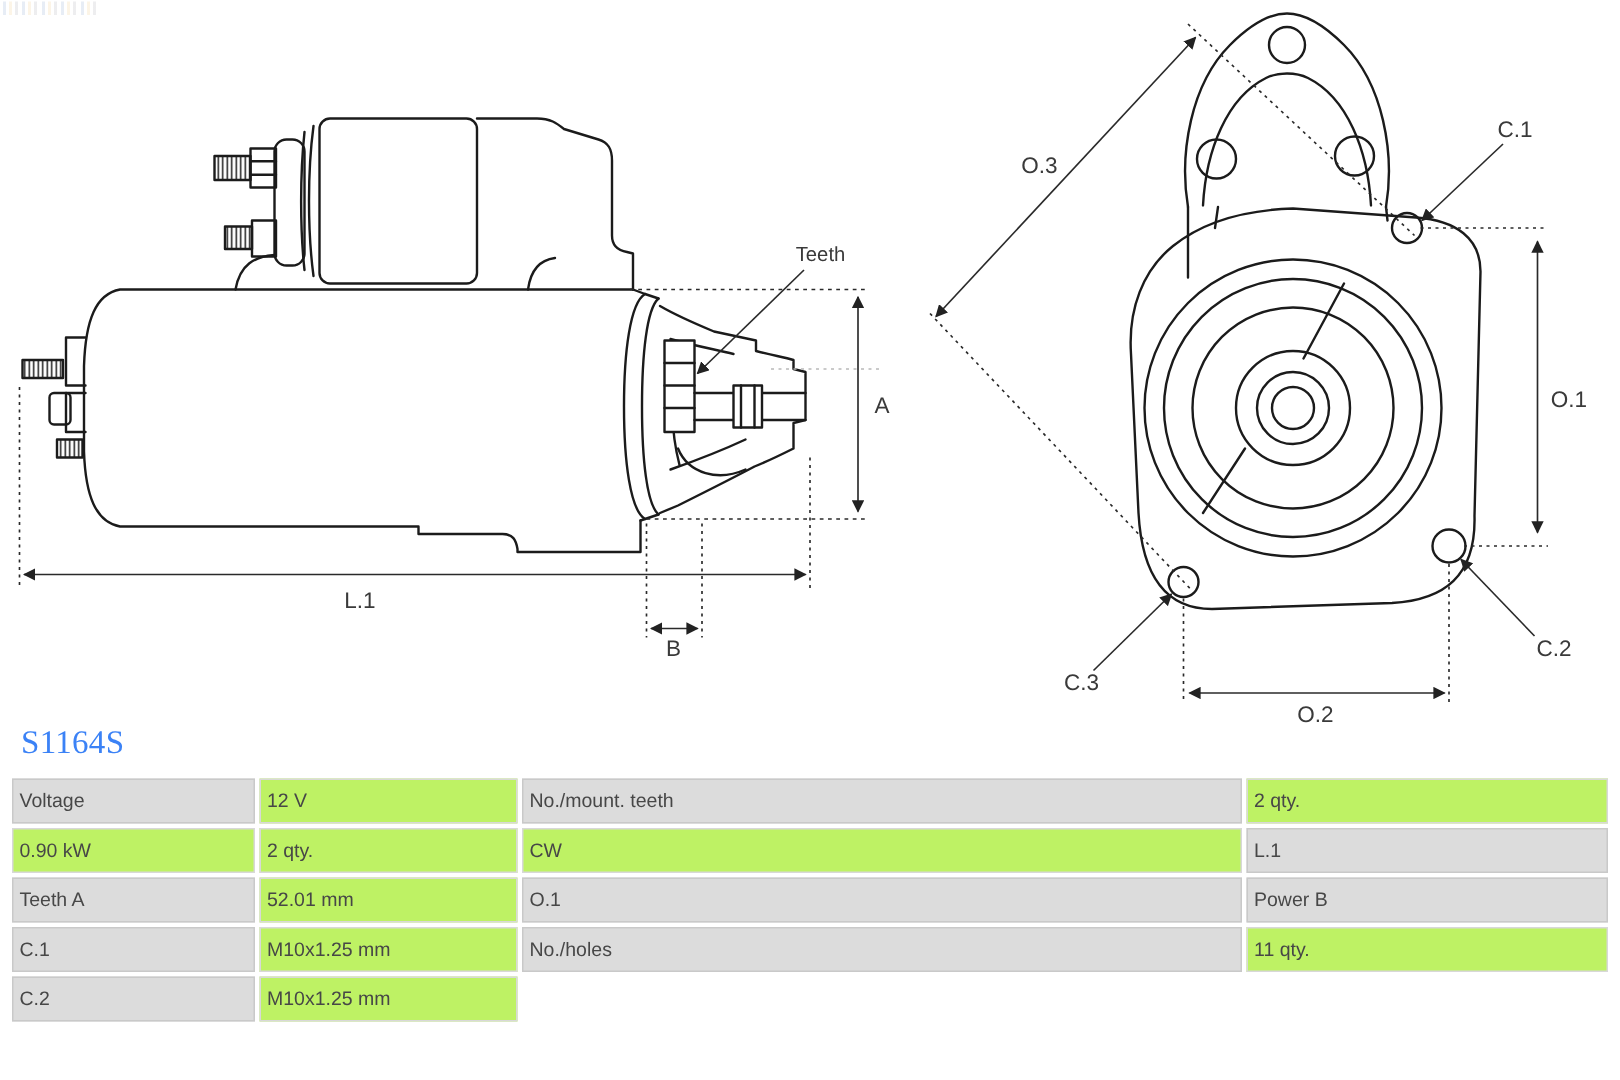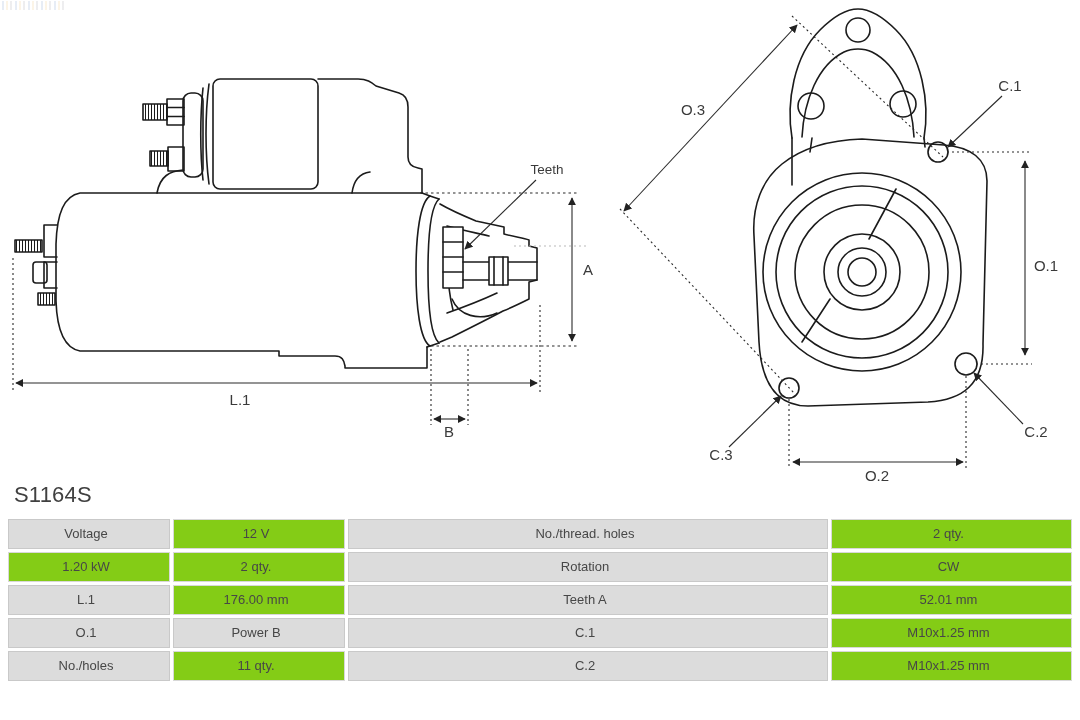--- a/index.html
+++ b/index.html
@@ -15,24 +15,24 @@
         rgba(150,150,160,.3) 8px 10px, rgba(255,255,255,0) 10px 13px);}
 
   .drawings{position:absolute;left:0;top:0;}
 
   .part-number{position:absolute;left:14px;top:482px;font-size:22px;line-height:26px;
     font-weight:500;letter-spacing:.2px;}
 
   .spec-table{position:absolute;left:8px;top:519px;display:grid;
     grid-template-columns:162px 172px 480px 241px;
     grid-auto-rows:30px;gap:3px;}
-  .cell{box-sizing:border-box;text-align:center;padding:0 10px 0 4px;
+  .cell{box-sizing:border-box;text-align:left;padding:0 10px 0 4px;
     font-size:13px;line-height:28px;color:#474747;white-space:nowrap;overflow:hidden;}
   .cell.label{background:#dcdcdc;border:1px solid #c9c9c9;}
-  .cell.value{background:#84cc16;border:1px solid #d8d8d8;}
+  .cell.value{background:#bef264;border:1px solid #d8d8d8;}
 
   svg text{font-family:"Liberation Sans","DejaVu Sans",sans-serif;fill:#3a3a3a;}
   .dimtxt{font-size:15px;}
   .teethtxt{font-size:13.5px;}
 </style>
 </head>
 <body>
 
 <div class="stage">
 
@@ -174,33 +174,31 @@
       <path d="M 729,447 L 781,396" marker-end="url(#arr)"></path>
     </g>
     <text class="dimtxt" x="693" y="115" text-anchor="middle">O.3</text>
     <text class="dimtxt" x="1046" y="271" text-anchor="middle">O.1</text>
     <text class="dimtxt" x="877" y="481" text-anchor="middle">O.2</text>
     <text class="dimtxt" x="1010" y="91" text-anchor="middle">C.1</text>
     <text class="dimtxt" x="1036" y="437" text-anchor="middle">C.2</text>
     <text class="dimtxt" x="721" y="460" text-anchor="middle">C.3</text>
   </svg>
 
-  <div class="part-number" style="color: #404040;">S1164S</div>
+  <div class="part-number" style="color: #3b82f6; font-family: Liberation Serif, serif;">S1164S</div>
 
   <div class="spec-table">
       <div class="cell label">Voltage</div>
       <div class="cell value">12 V</div>
-      <div class="cell label">No./thread. holes</div>
+      <div class="cell label">No./mount. teeth</div>
       <div class="cell value">2 qty.</div>
-      <div class="cell value">1.20 kW</div>
+      <div class="cell value">0.90 kW</div>
       <div class="cell value">2 qty.</div>
-      <div class="cell label">Rotation</div>
       <div class="cell value">CW</div>
       <div class="cell label">L.1</div>
-      <div class="cell value">176.00 mm</div>
       <div class="cell label">Teeth A</div>
       <div class="cell value">52.01 mm</div>
       <div class="cell label">O.1</div>
       <div class="cell label">Power B</div>
       <div class="cell label">C.1</div>
       <div class="cell value">M10x1.25 mm</div>
       <div class="cell label">No./holes</div>
       <div class="cell value">11 qty.</div>
       <div class="cell label">C.2</div>
       <div class="cell value">M10x1.25 mm</div>

